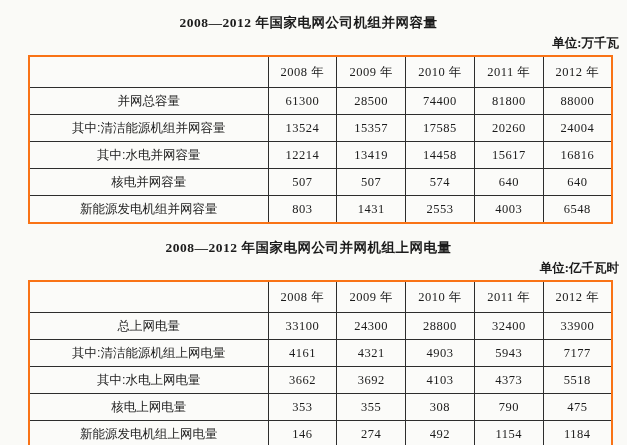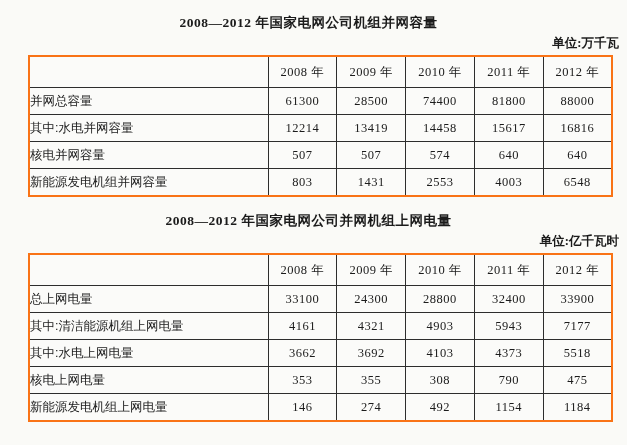--- a/index.html
+++ b/index.html
@@ -50,21 +50,21 @@
   table.data-table td {
     border: 1px solid #2d2d2d;
     font-size: 12.5px;
     font-weight: normal;
     padding: 0;
     vertical-align: middle;
     overflow: hidden;
     white-space: nowrap;
   }
   table.data-table th { height: 30px; text-align: center; }
-  table.data-table td { height: 26px; }
+  table.data-table td { height: 26px; text-align: center; }
   col.label-col  { width: 239px; }
   td.label-cell {
     text-align: left;
     font-family: "Liberation Sans", "DejaVu Sans", sans-serif;
     font-size: 12px;
   }
   th.year-head {
     font-size: 13px;
     letter-spacing: 0.5px;
   }
@@ -107,20 +107,28 @@
       <tbody>
           <tr>
             <td class="label-cell ind-0">并网总容量</td>
             <td class="value-cell">61300</td>
             <td class="value-cell">28500</td>
             <td class="value-cell">74400</td>
             <td class="value-cell">81800</td>
             <td class="value-cell">88000</td>
           </tr>
           <tr>
+            <td class="label-cell ind-0">其中:清洁能源机组并网容量</td>
+            <td class="value-cell">13524</td>
+            <td class="value-cell">15357</td>
+            <td class="value-cell">17585</td>
+            <td class="value-cell">20260</td>
+            <td class="value-cell">24004</td>
+          </tr>
+          <tr>
             <td class="label-cell ind-1">其中:水电并网容量</td>
             <td class="value-cell">12214</td>
             <td class="value-cell">13419</td>
             <td class="value-cell">14458</td>
             <td class="value-cell">15617</td>
             <td class="value-cell">16816</td>
           </tr>
           <tr>
             <td class="label-cell ind-2">核电并网容量</td>
             <td class="value-cell">507</td>

